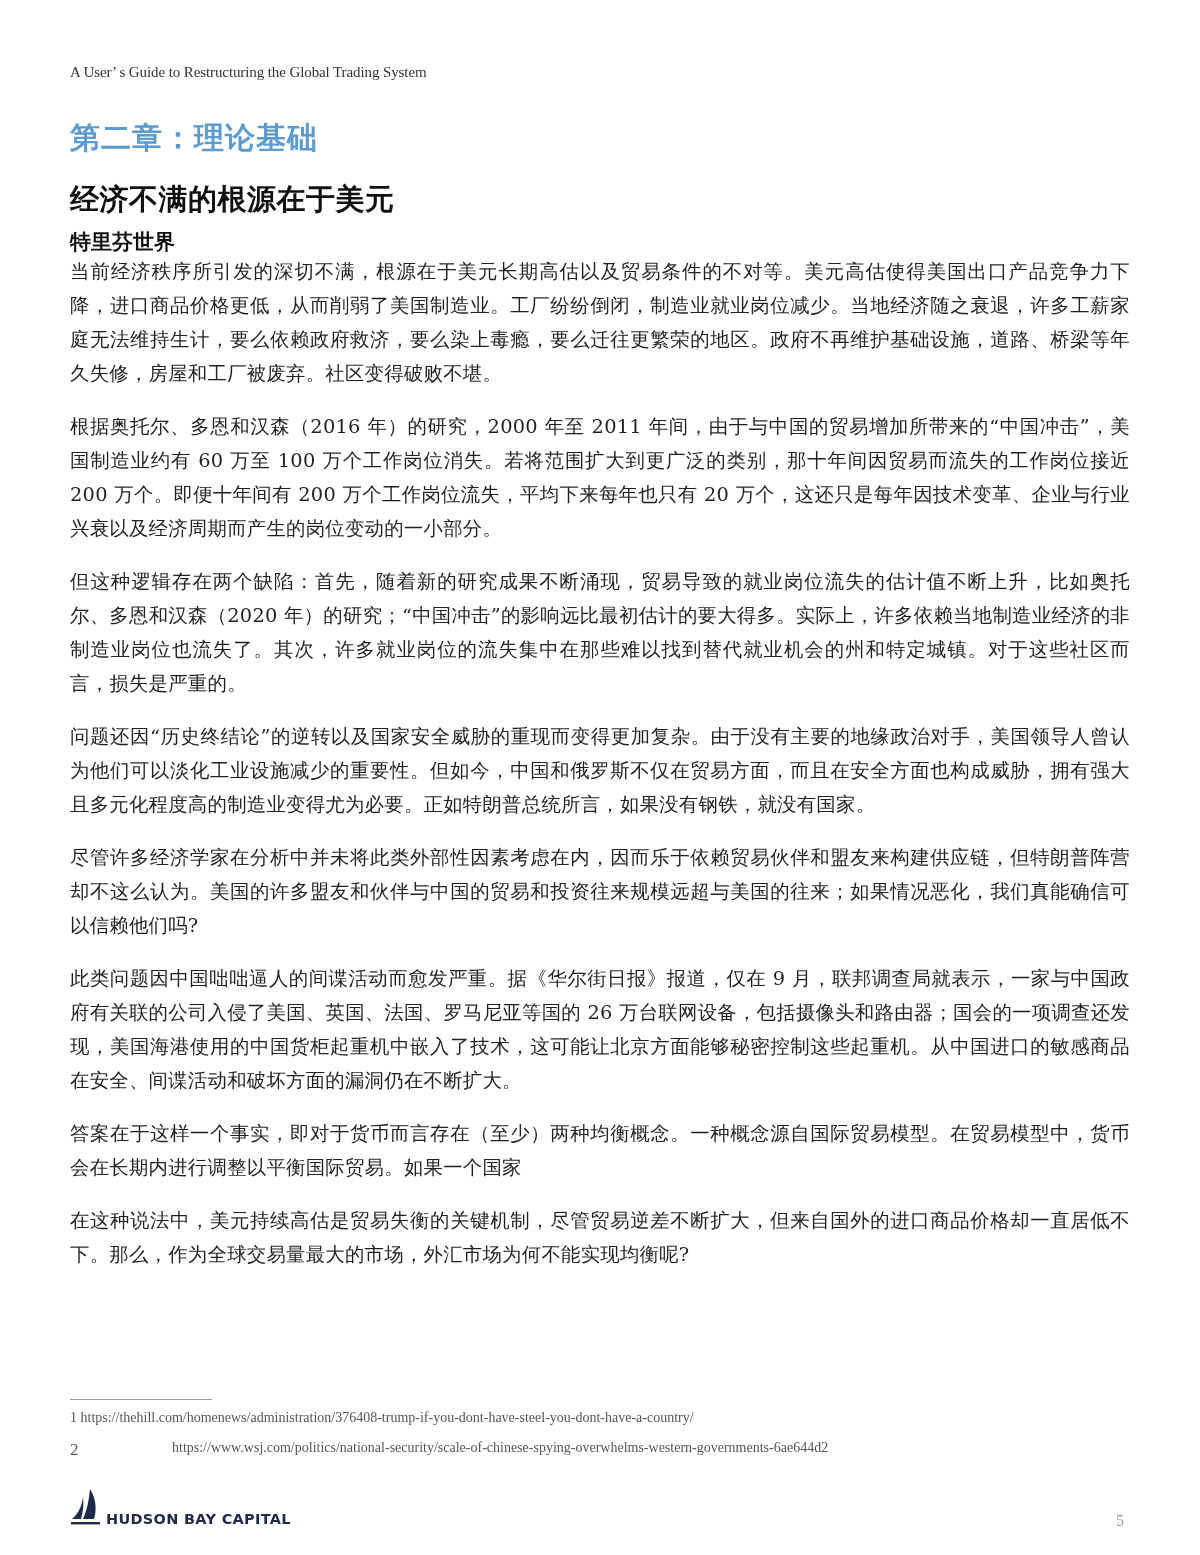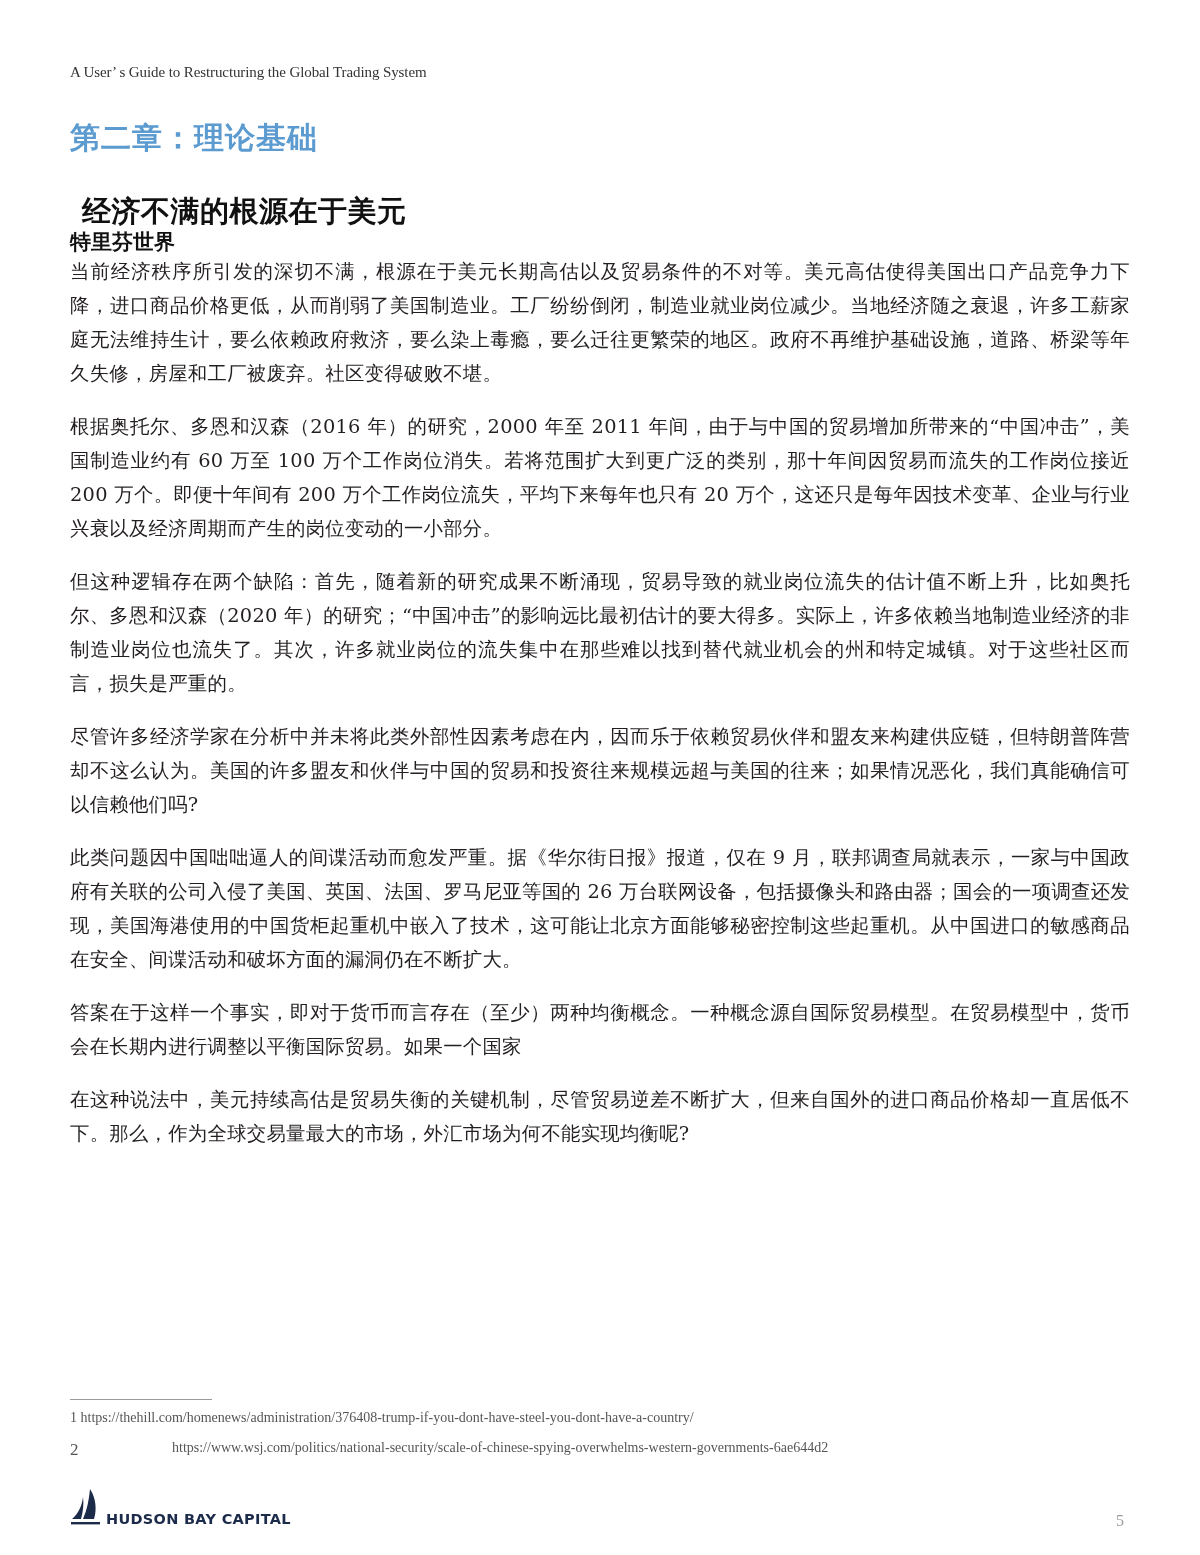--- a/index.html
+++ b/index.html
@@ -13,21 +13,21 @@
       font-family: "Liberation Serif", serif;
       font-size: 15px; color: #333333; letter-spacing: -0.1px;
     }
     .chapter-title {
       position: absolute; left: 70px; top: 118px;
       font-size: 30px; font-weight: bold; color: #5b9bd0;
       letter-spacing: 1px; margin: 0;
     }
     .section-title {
       position: absolute; left: 70px; top: 180px;
-      font-size: 29px; font-weight: bold; color: #111111; margin: 12px;
+      font-size: 29px; font-weight: bold; color: #111111; margin: 0;
       letter-spacing: 0.5px;
     }
     .sub-title {
       position: absolute; left: 70px; top: 228px;
       font-size: 21px; font-weight: bold; color: #111111; margin: 0;
     }
     .body-text {
       position: absolute; left: 70px; top: 255px; width: 1060px;
     }
     .para {
@@ -66,20 +66,21 @@
 <div class="running-header">A User’ s Guide to Restructuring the Global Trading System</div>
 
 <h1 class="chapter-title">第二章：理论基础</h1>
 <h2 class="section-title">经济不满的根源在于美元</h2>
 <h3 class="sub-title">特里芬世界</h3>
 
 <div class="body-text">
   <p class="para">当前经济秩序所引发的深切不满，根源在于美元长期高估以及贸易条件的不对等。美元高估使得美国出口产品竞争力下降，进口商品价格更低，从而削弱了美国制造业。工厂纷纷倒闭，制造业就业岗位减少。当地经济随之衰退，许多工薪家庭无法维持生计，要么依赖政府救济，要么染上毒瘾，要么迁往更繁荣的地区。政府不再维护基础设施，道路、桥梁等年久失修，房屋和工厂被废弃。社区变得破败不堪。</p>
   <p class="para">根据奥托尔、多恩和汉森（2016 年）的研究，2000 年至 2011 年间，由于与中国的贸易增加所带来的“中国冲击”，美国制造业约有 60 万至 100 万个工作岗位消失。若将范围扩大到更广泛的类别，那十年间因贸易而流失的工作岗位接近 200 万个。即便十年间有 200 万个工作岗位流失，平均下来每年也只有 20 万个，这还只是每年因技术变革、企业与行业兴衰以及经济周期而产生的岗位变动的一小部分。</p>
   <p class="para">但这种逻辑存在两个缺陷：首先，随着新的研究成果不断涌现，贸易导致的就业岗位流失的估计值不断上升，比如奥托尔、多恩和汉森（2020 年）的研究；“中国冲击”的影响远比最初估计的要大得多。实际上，许多依赖当地制造业经济的非制造业岗位也流失了。其次，许多就业岗位的流失集中在那些难以找到替代就业机会的州和特定城镇。对于这些社区而言，损失是严重的。</p>
+  <p class="para">问题还因“历史终结论”的逆转以及国家安全威胁的重现而变得更加复杂。由于没有主要的地缘政治对手，美国领导人曾认为他们可以淡化工业设施减少的重要性。但如今，中国和俄罗斯不仅在贸易方面，而且在安全方面也构成威胁，拥有强大且多元化程度高的制造业变得尤为必要。正如特朗普总统所言，如果没有钢铁，就没有国家。</p>
   <p class="para">尽管许多经济学家在分析中并未将此类外部性因素考虑在内，因而乐于依赖贸易伙伴和盟友来构建供应链，但特朗普阵营却不这么认为。美国的许多盟友和伙伴与中国的贸易和投资往来规模远超与美国的往来；如果情况恶化，我们真能确信可以信赖他们吗?</p>
   <p class="para">此类问题因中国咄咄逼人的间谍活动而愈发严重。据《华尔街日报》报道，仅在 9 月，联邦调查局就表示，一家与中国政府有关联的公司入侵了美国、英国、法国、罗马尼亚等国的 26 万台联网设备，包括摄像头和路由器；国会的一项调查还发现，美国海港使用的中国货柜起重机中嵌入了技术，这可能让北京方面能够秘密控制这些起重机。从中国进口的敏感商品在安全、间谍活动和破坏方面的漏洞仍在不断扩大。</p>
   <p class="para">答案在于这样一个事实，即对于货币而言存在（至少）两种均衡概念。一种概念源自国际贸易模型。在贸易模型中，货币会在长期内进行调整以平衡国际贸易。如果一个国家</p>
   <p class="para">在这种说法中，美元持续高估是贸易失衡的关键机制，尽管贸易逆差不断扩大，但来自国外的进口商品价格却一直居低不下。那么，作为全球交易量最大的市场，外汇市场为何不能实现均衡呢?</p>
 </div>
 
 <div class="footnote-rule"></div>
 
 <div class="footnote fn1">
   <span>1</span>

